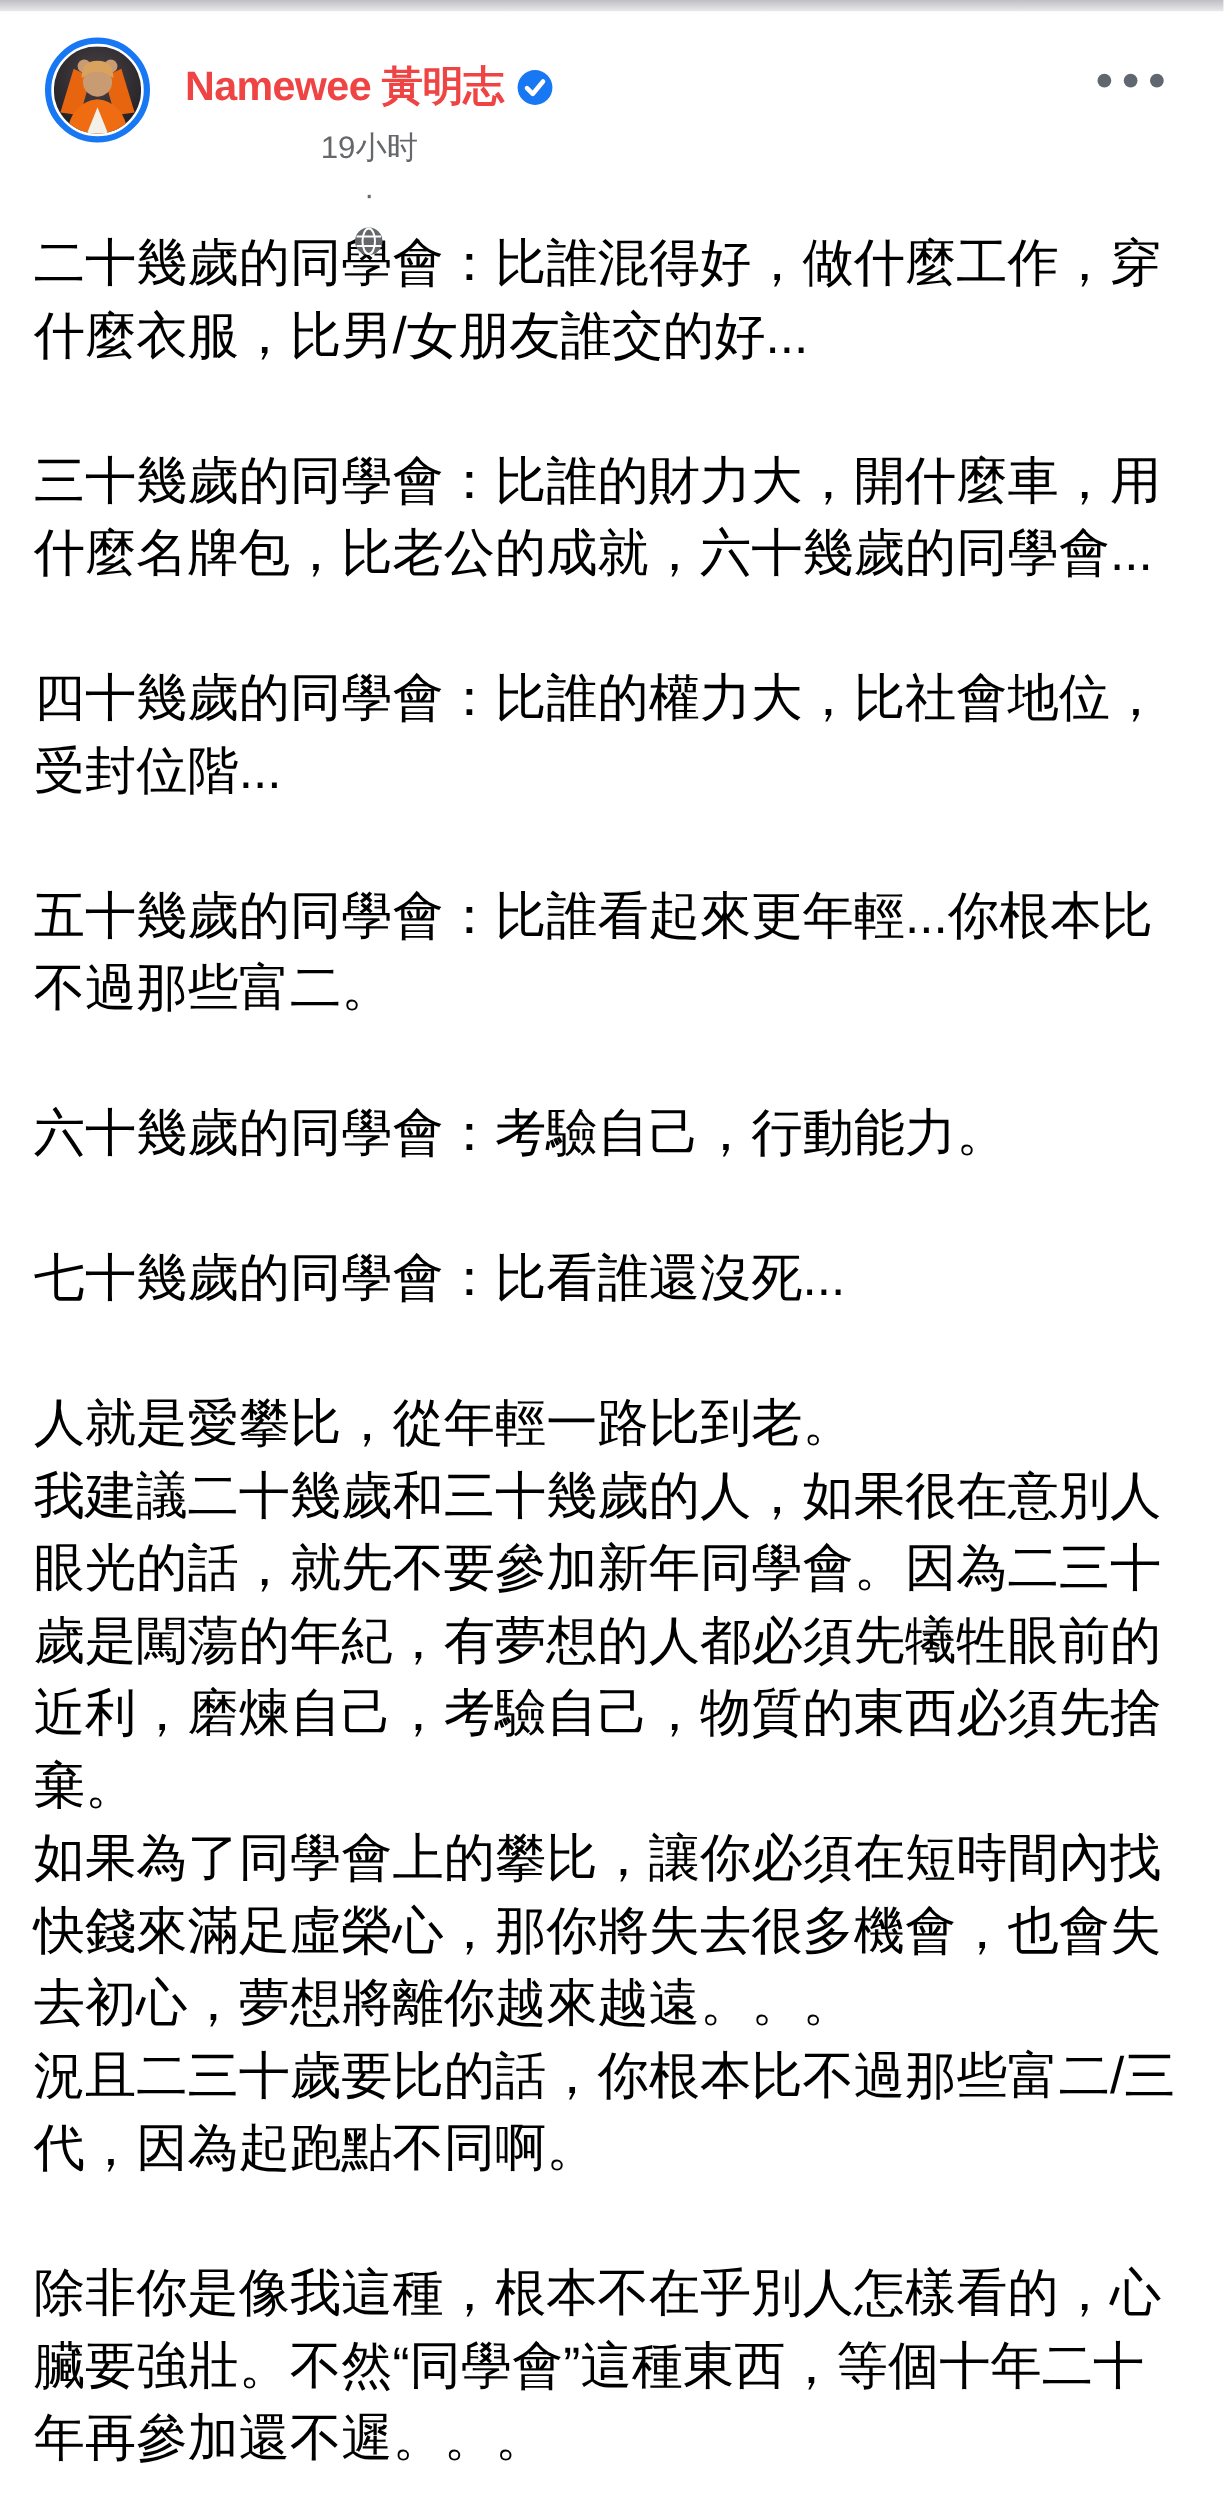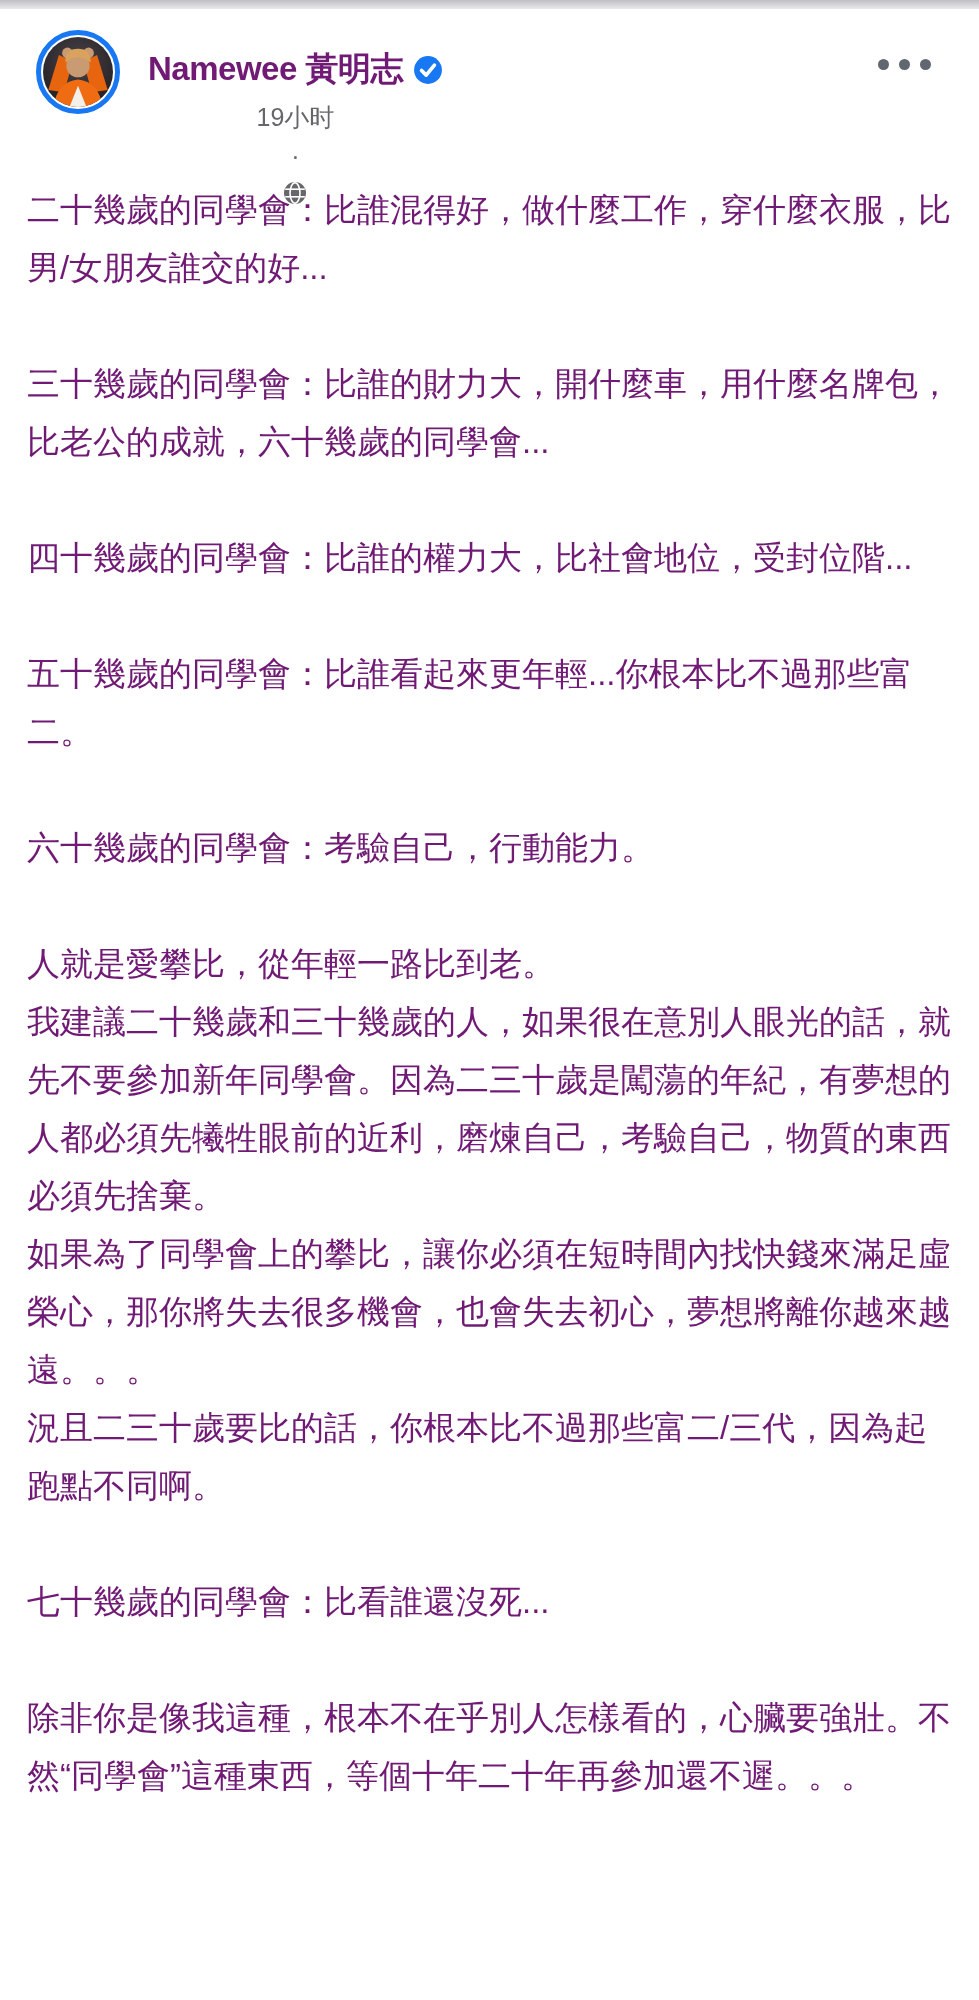--- a/index.html
+++ b/index.html
@@ -50,21 +50,21 @@
     top: 38px;
   }
   .author-row {
     display: flex;
     align-items: center;
     gap: 10px;
   }
   .author-name {
     font-size: 33px;
     font-weight: 700;
-    color: #701a75;
+    color: #ef4444;
     letter-spacing: -0.5px;
     cursor: pointer;
   }
   .verified-badge {
     width: 30px;
     height: 30px;
     display: block;
   }
   .meta-row {
     margin-top: 9px;
@@ -93,23 +93,23 @@
   }
   .menu-button span {
     width: 11px;
     height: 11px;
     border-radius: 50%;
     background: #606770;
   }
   
   .post-body {
     padding: 40px 26px 0 27px;
-    font-size: 33px;
+    font-size: 41px;
     line-height: 58px;
-    color: #701a75;
+    color: #000000;
   }
   .post-body p {
     margin: 0 0 58px 0;
     white-space: pre-wrap;
     word-break: break-word;
   }
   .post-body p:last-child { margin-bottom: 0; }
 </style>
 </head>
 <body>
@@ -179,21 +179,21 @@
     </div>
 
   </div>
 
   <div class="post-body">
     <p>二十幾歲的同學會：比誰混得好，做什麼工作，穿什麼衣服，比男/女朋友誰交的好...</p>
     <p>三十幾歲的同學會：比誰的財力大，開什麼車，用什麼名牌包，比老公的成就，六十幾歲的同學會...</p>
     <p>四十幾歲的同學會：比誰的權力大，比社會地位，受封位階...</p>
     <p>五十幾歲的同學會：比誰看起來更年輕...你根本比不過那些富二。</p>
     <p>六十幾歲的同學會：考驗自己，行動能力。</p>
+    <p>七十幾歲的同學會：比看誰還沒死...</p>
     <p>人就是愛攀比，從年輕一路比到老。
 我建議二十幾歲和三十幾歲的人，如果很在意別人眼光的話，就先不要參加新年同學會。因為二三十歲是闖蕩的年紀，有夢想的人都必須先犧牲眼前的近利，磨煉自己，考驗自己，物質的東西必須先捨棄。
 如果為了同學會上的攀比，讓你必須在短時間內找快錢來滿足虛榮心，那你將失去很多機會，也會失去初心，夢想將離你越來越遠。。。
 況且二三十歲要比的話，你根本比不過那些富二/三代，因為起跑點不同啊。</p>
-    <p>七十幾歲的同學會：比看誰還沒死...</p>
     <p>除非你是像我這種，根本不在乎別人怎樣看的，心臟要強壯。不然“同學會”這種東西，等個十年二十年再參加還不遲。。。</p>
   </div>
 
 </div>
 
 </body></html>

